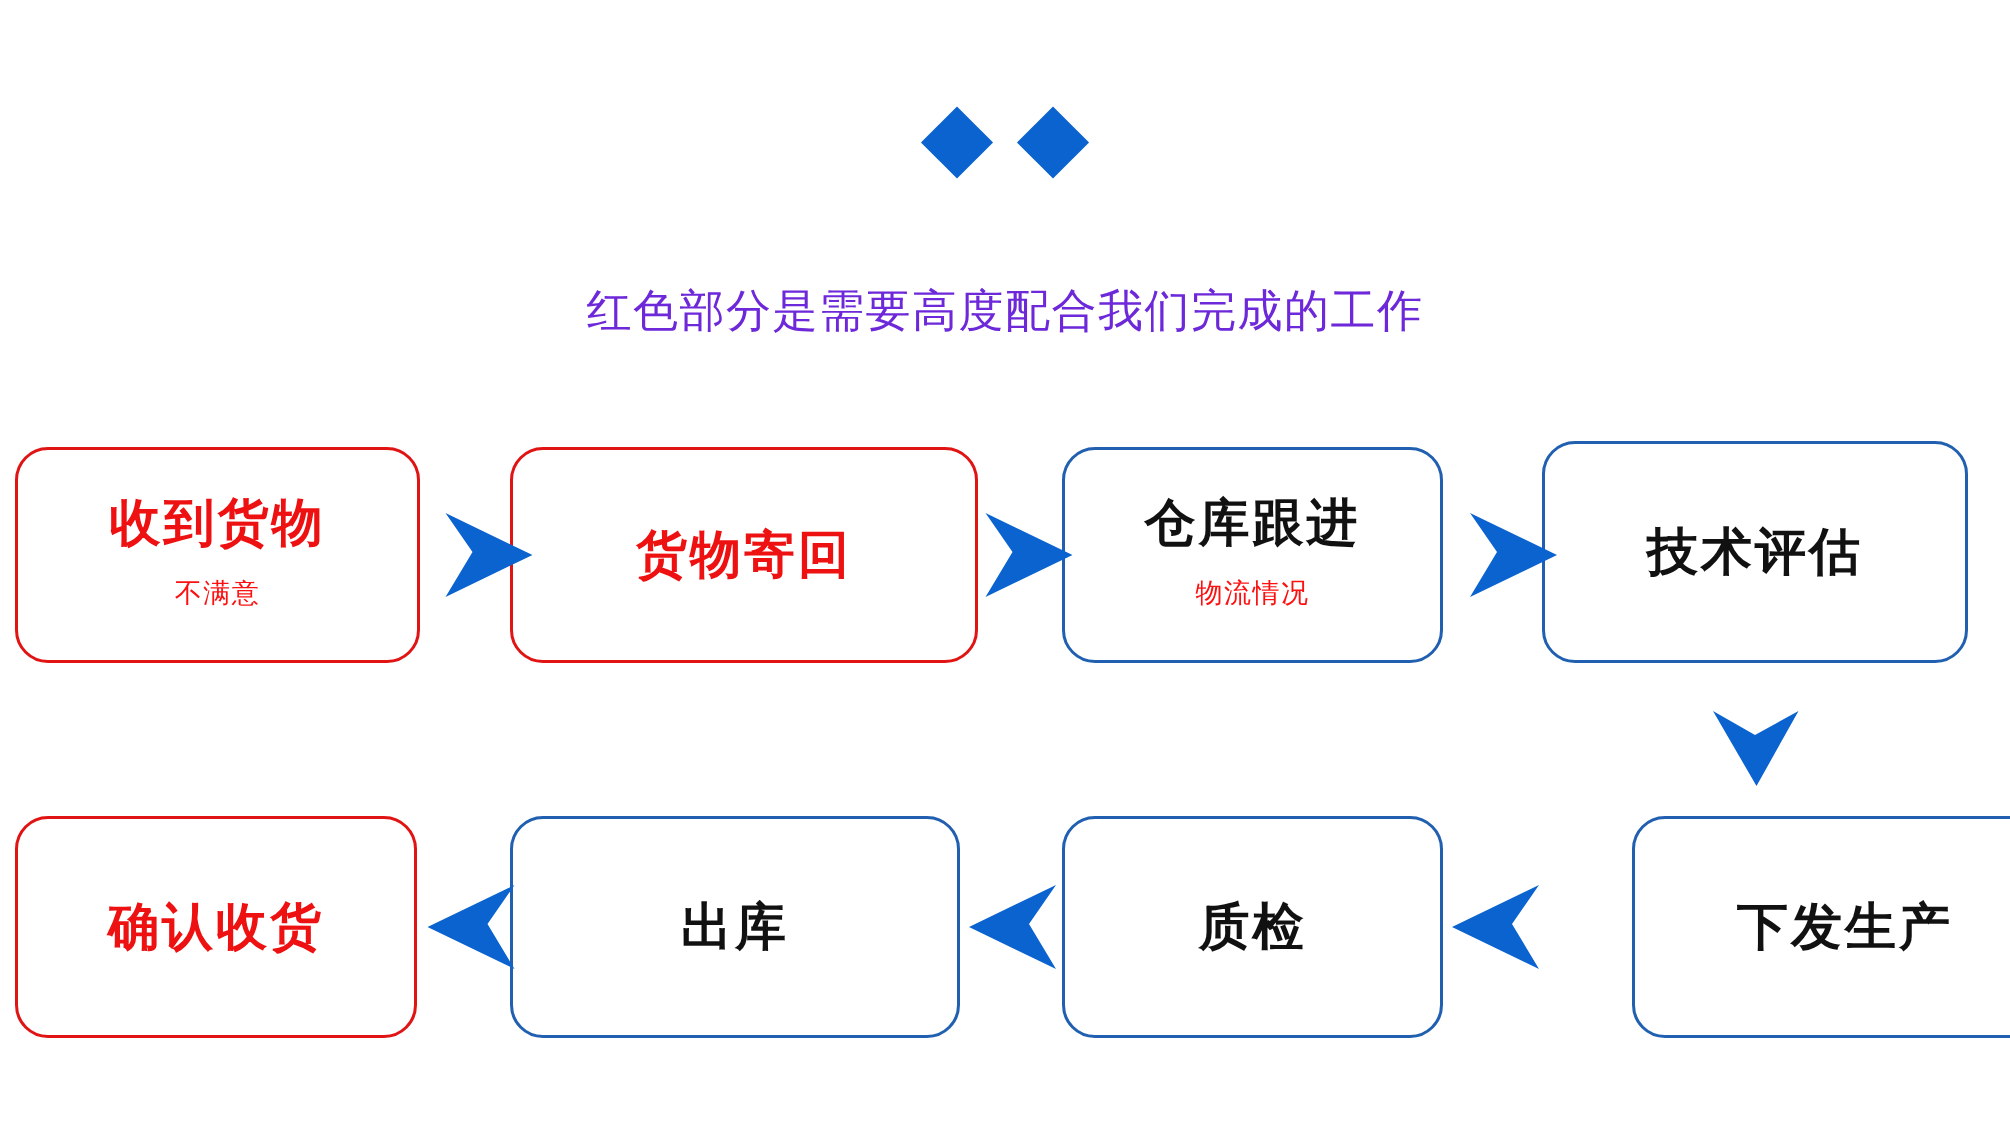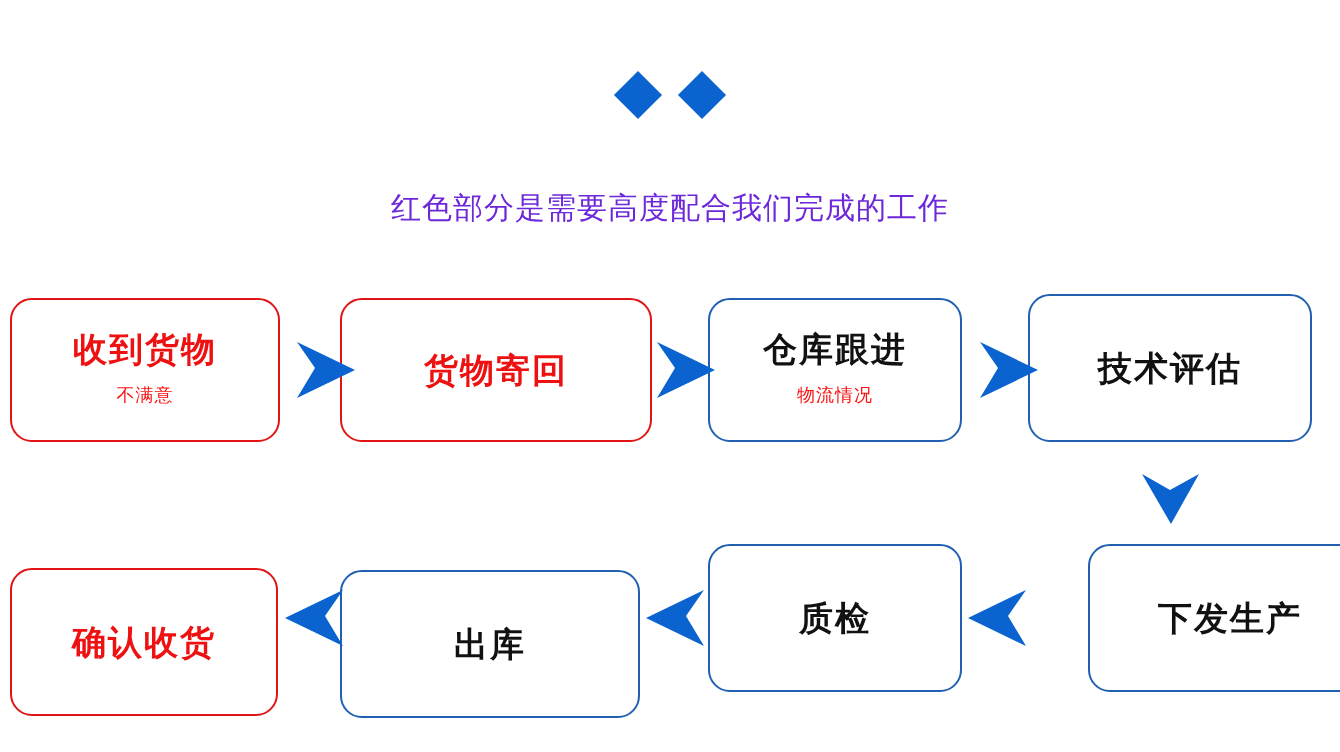--- a/index.html
+++ b/index.html
@@ -147,25 +147,25 @@
     <path d="M4 4 L22 30 L4 60 L62 32 Z" fill="#0b63d0"></path>
   </svg>
 </div>
 
 <div class="arrow" style="left:1139px; top:470px;">
   <svg width="64" height="58" viewBox="0 0 64 58">
     <path d="M3 4 L31 20 L60 4 L32 54 Z" fill="#0b63d0"></path>
   </svg>
 </div>
 
-<div class="flow-box red" style="left:10px; top:568px; width:268px; height:148px;">
+<div class="flow-box red" style="left:10px; top:544px; width:268px; height:148px;">
   <div class="box-title red">确认收货</div>
 </div>
 
-<div class="flow-box blue" style="left:340px; top:544px; width:300px; height:148px;margin-top:26px;">
+<div class="flow-box blue" style="left:340px; top:544px; width:300px; height:148px;">
   <div class="box-title black">出库</div>
 </div>
 
 <div class="flow-box blue" style="left:708px; top:544px; width:254px; height:148px;">
   <div class="box-title black">质检</div>
 </div>
 
 <div class="flow-box blue" style="left:1088px; top:544px; width:284px; height:148px;">
   <div class="box-title black">下发生产</div>
 </div>

